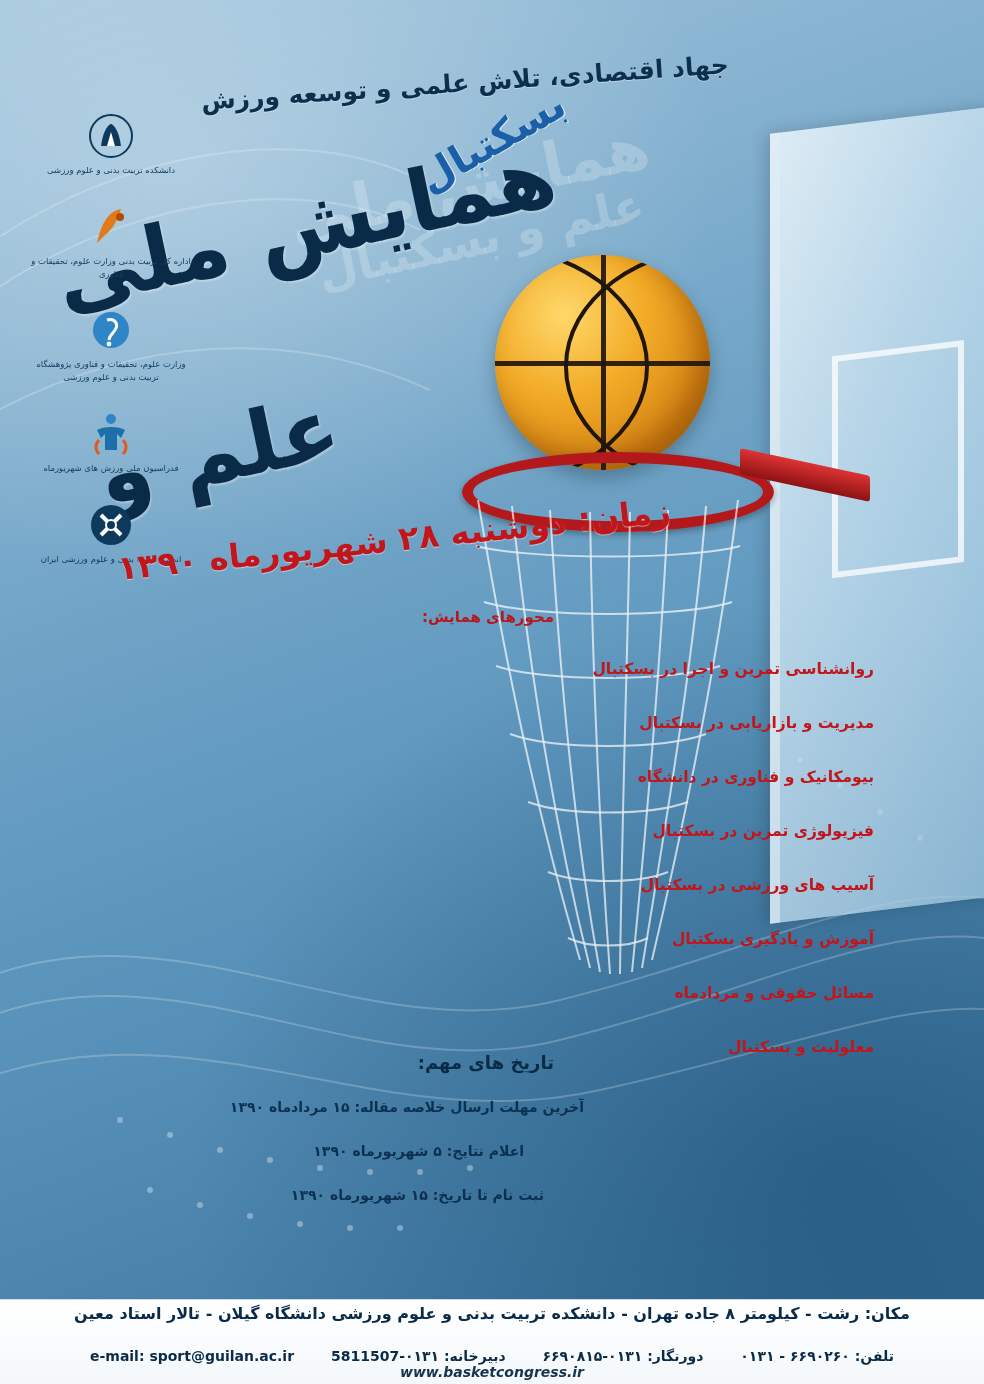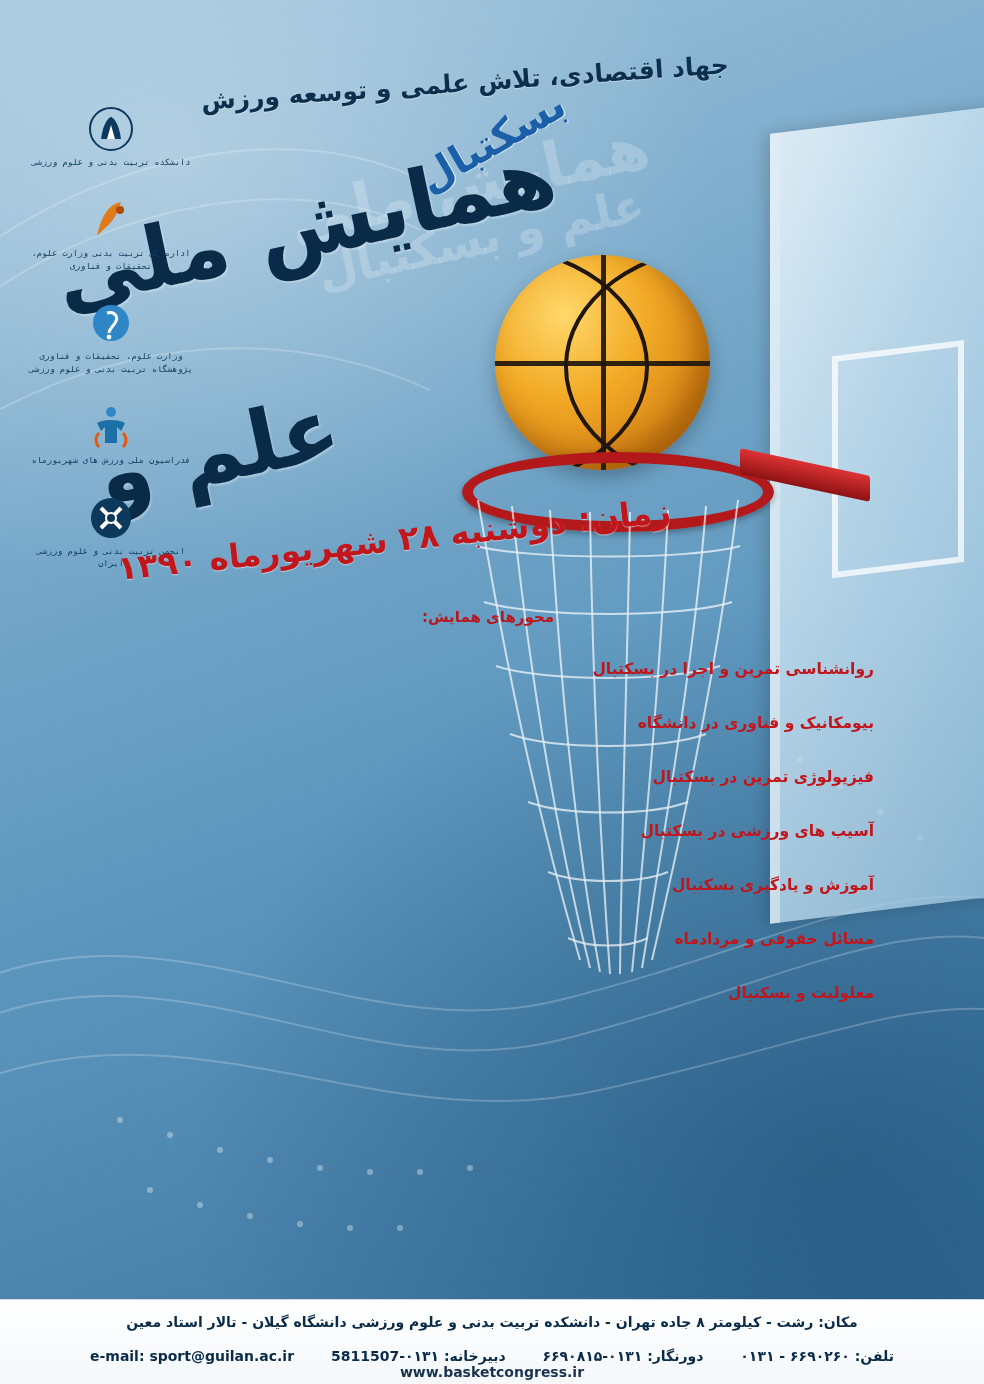--- a/index.html
+++ b/index.html
@@ -20,26 +20,25 @@
   }
   
   .swirls {
     position: absolute;
     inset: 0;
     pointer-events: none;
   }
   
   .logo-col {
     position: absolute;
-    top: 105px;
+    top: 112px;
     right: 788px;     
     width: 170px;
     text-align: center;
     color: #0d3a5c;
-    font-family: Liberation Mono, monospace;
   }
   .logo-block {
     margin-bottom: 26px;
   }
   .logo-mark {
     width: 48px;
     height: 48px;
     margin: 0 auto 4px auto;
     display: block;
   }
@@ -176,39 +175,39 @@
     left: 0;
     right: 0;
     bottom: 0;
     height: 84px;
     background: linear-gradient(180deg, #ffffff 0%, #f4f8fb 100%);
     border-top: 1px solid #cfdbe4;
   }
   .venue {
     position: absolute;
     left: 0; right: 0;
-    top: 14px;
-    text-align: center;
-    font-size: 14px;
+    top: 4px;
+    text-align: center;
+    font-size: 16px;
     font-weight: bold;
     color: #0a2b48;
     direction: rtl;
   }
   .contact {
     position: absolute;
     left: 0; right: 0;
     top: 48px;
     text-align: center;
     font-size: 14px;
     font-weight: bold;
     color: #0a2b48;
     direction: rtl;
   }
   .contact span { margin: 0 16px; }
-  .contact .web { color: #17334f; }
+  .contact .web { color: #17334f; font-style: italic; }
   
   .ball {
     position: absolute;
     left: 495px;
     top: 255px;
     width: 215px;
     height: 215px;
     border-radius: 50%;
     background:
       radial-gradient(circle at 32% 28%, #ffd86b 0%, #f2ab27 38%, #d98816 70%, #b86a0d 100%);
@@ -433,28 +432,35 @@
       </svg>
       <div class="logo-caption">انجمن تربیت بدنی و علوم ورزشی ایران</div>
     </div>
   </div>
 
   <div class="date-line">زمان: دوشنبه ۲۸ شهریورماه ۱۳۹۰</div>
 
   <div class="topics-head">محورهای همایش:</div>
   <div class="topics">
     <div class="topic">روانشناسی تمرین و اجرا در بسکتبال</div>
+    <div class="topic">مدیریت و بازاریابی در بسکتبال</div>
     <div class="topic">بیومکانیک و فناوری در دانشگاه</div>
     <div class="topic">فیزیولوژی تمرین در بسکتبال</div>
     <div class="topic">آسیب های ورزشی در بسکتبال</div>
     <div class="topic">آموزش و یادگیری بسکتبال</div>
     <div class="topic">مسائل حقوقی و مردادماه</div>
     <div class="topic">معلولیت و بسکتبال</div>
   </div>
 
+  <div class="dates">
+    <div class="dates-title">تاریخ های مهم:</div>
+    <div class="date-item i1">آخرین مهلت ارسال خلاصه مقاله: ۱۵ مردادماه ۱۳۹۰</div>
+    <div class="date-item i2">اعلام نتایج: ۵ شهریورماه ۱۳۹۰</div>
+    <div class="date-item i3">ثبت نام تا تاریخ: ۱۵ شهریورماه ۱۳۹۰</div>
+  </div>
 
   <div class="footer">
     <div class="venue">مکان: رشت - کیلومتر ۸ جاده تهران - دانشکده تربیت بدنی و علوم ورزشی دانشگاه گیلان - تالار استاد معین</div>
     <div class="contact">
       <span>تلفن: ۶۶۹۰۲۶۰ - ۰۱۳۱</span>
       <span>دورنگار: ۰۱۳۱-۶۶۹۰۸۱۵</span>
       <span>دبیرخانه: ۰۱۳۱-5811507</span>
       <span>e-mail: sport@guilan.ac.ir</span>
       <span class="web">www.basketcongress.ir</span>
     </div>

